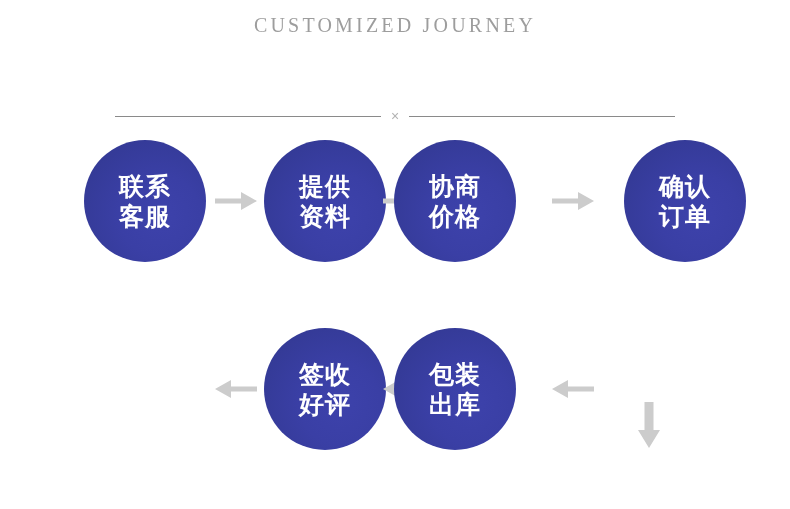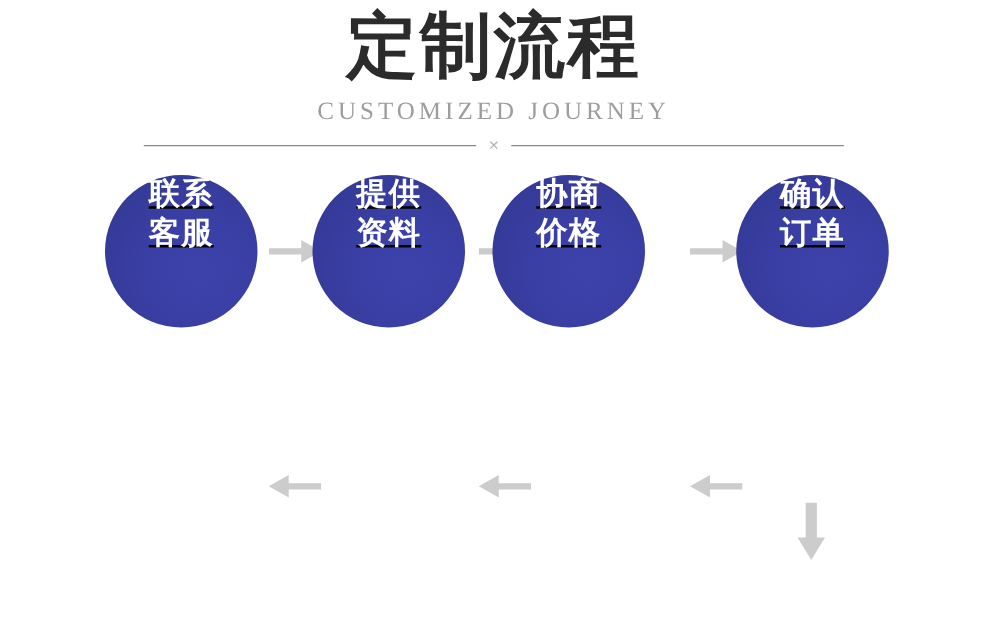--- a/index.html
+++ b/index.html
@@ -83,38 +83,38 @@
   .node {
     position: absolute;
     top: 0;
     width: 122px;
     height: 122px;
     border-radius: 50%;
     background: radial-gradient(circle at 62% 62%, #3d42ab 0%, #3a3fa5 38%, #343a96 78%, #323791 100%);
     display: flex;
     flex-direction: column;
     align-items: center;
+    justify-content: center;
     box-sizing: border-box;
-    text-decoration: underline;
   }
   .node-line {
     color: #ffffff;
     font-family: "Liberation Sans", "DejaVu Sans", sans-serif;
     font-size: 25px;
     font-weight: 700;
     line-height: 1.22;
     letter-spacing: 1px;
     white-space: nowrap;
   }
 
   
   .col-1 { left: 84px; }
-  .col-2 { left: 250px; }
+  .col-2 { left: 264px; }
   .col-3 { left: 394px; }
-  .col-4 { left: 589px; }
+  .col-4 { left: 624px; }
 
   
   .arrow-h {
     position: absolute;
     top: 50px;
     width: 42px;
     height: 22px;
   }
   .arrow-h svg, .arrow-v svg { display: block; }
 
@@ -127,21 +127,20 @@
     left: 634px;
     top: 262px;
     width: 30px;
     height: 46px;
   }
 </style>
 </head>
 <body>
 
 <div class="header">
-  <h1 class="page-title">定制流程</h1>
   <div class="page-subtitle">CUSTOMIZED JOURNEY</div>
 </div>
 
 <div class="divider">
   <span class="divider-line"></span>
   <span class="divider-x">×</span>
   <span class="divider-line"></span>
 </div>
 
 <div class="flow">
@@ -190,27 +189,35 @@
 
   <div class="flow-row">
 
 
     <div class="arrow-h ah-1">
       <svg width="42" height="22" viewBox="0 0 42 22">
         <path d="M42 8.5 H16 V2 L0 11 L16 20 V13.5 H42 Z" fill="#cccccc"></path>
       </svg>
     </div>
 
+    <div class="node col-2">
+      <span class="node-line">签收</span>
+      <span class="node-line">好评</span>
+    </div>
 
     <div class="arrow-h ah-2">
       <svg width="42" height="22" viewBox="0 0 42 22">
         <path d="M42 8.5 H16 V2 L0 11 L16 20 V13.5 H42 Z" fill="#cccccc"></path>
       </svg>
     </div>
 
+    <div class="node col-3">
+      <span class="node-line">包装</span>
+      <span class="node-line">出库</span>
+    </div>
 
     <div class="arrow-h ah-3">
       <svg width="42" height="22" viewBox="0 0 42 22">
         <path d="M42 8.5 H16 V2 L0 11 L16 20 V13.5 H42 Z" fill="#cccccc"></path>
       </svg>
     </div>
 
 
   </div>
 

